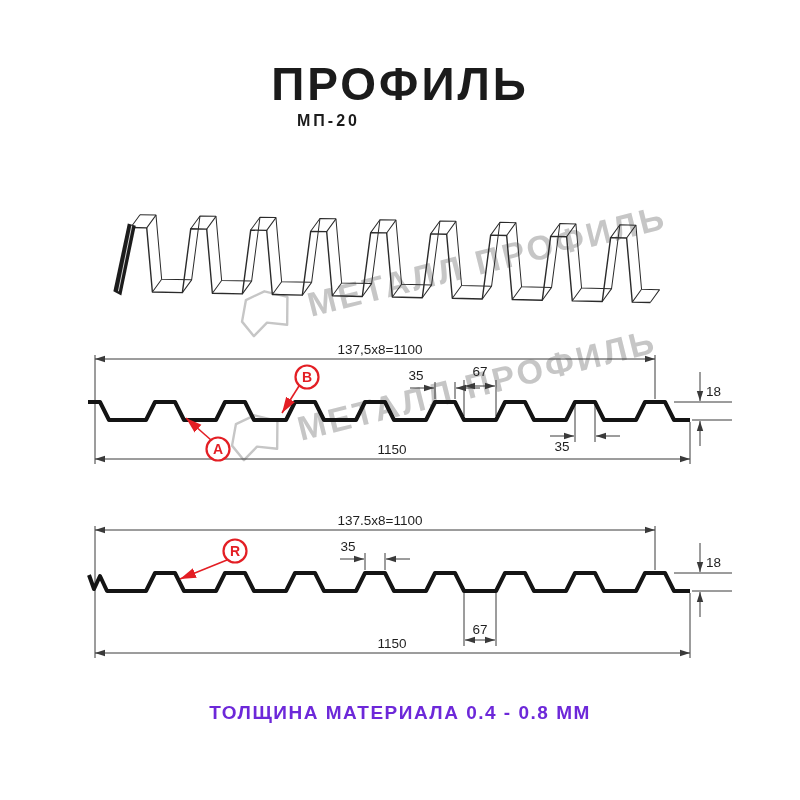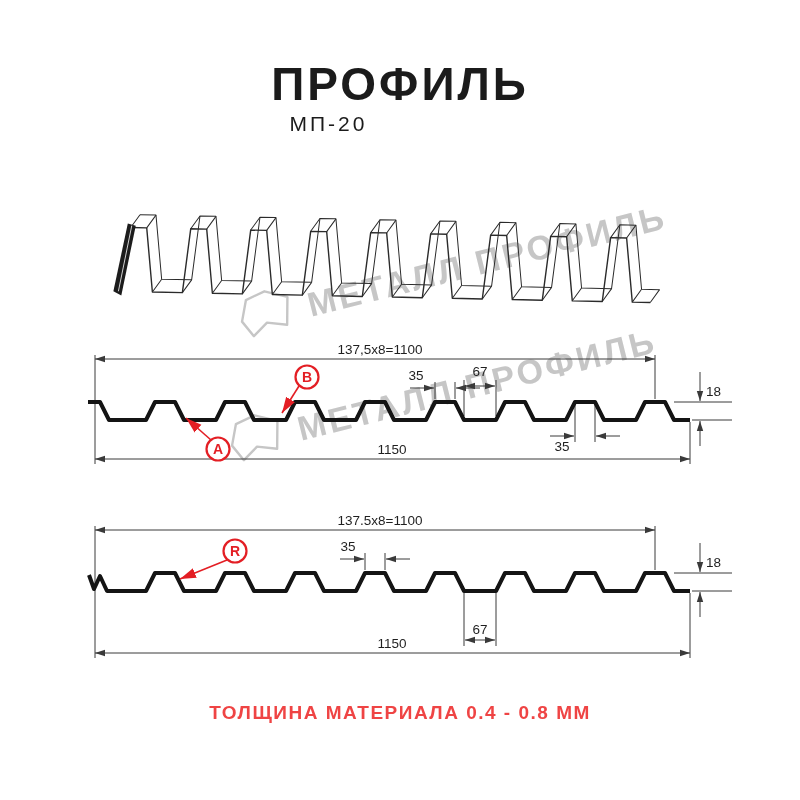--- a/index.html
+++ b/index.html
@@ -1,23 +1,23 @@
 <!DOCTYPE html>
 <html><head>
 <meta charset="utf-8">
 <style>
   html,body{margin:0;padding:0;}
   body{width:800px;height:800px;background:#ffffff;position:relative;overflow:hidden;
        font-family:"Liberation Sans",sans-serif;}
   .page-title{position:absolute;left:0;top:57px;width:800px;text-align:center;
        font-size:46px;font-weight:bold;letter-spacing:3px;color:#1b1b1b;}
   .page-subtitle{position:absolute;left:0;top:112px;width:657px;text-align:center;
-       font-size:21px;font-weight:normal;letter-spacing:3px;color:#1b1b1b;}
+       font-size:16px;font-weight:bold;letter-spacing:3px;color:#1b1b1b;}
   .footer-note{position:absolute;left:0;top:702px;width:800px;text-align:center;
-       font-size:19px;font-weight:600;letter-spacing:1.5px;color:#ef4444;}
+       font-size:19px;font-weight:600;letter-spacing:1.5px;color:#6d28d9;}
   .wm{position:absolute;display:flex;align-items:flex-end;gap:14px;z-index:1;
       transform:rotate(-14deg);transform-origin:0 100%;pointer-events:none;}
   .wm-text{font-size:34px;font-weight:bold;letter-spacing:3px;color:#c6c6c6;white-space:nowrap;}
   .wm1{left:243px;top:296px;}
   .wm2{left:233px;top:420px;}
   svg{position:absolute;z-index:2;}
   #sheet3d{left:110px;top:185px;}
   #sec1{left:70px;top:342px;}
   #sec2{left:70px;top:513px;}
   .dimtxt{font-size:13.5px;fill:#1f1f1f;}

